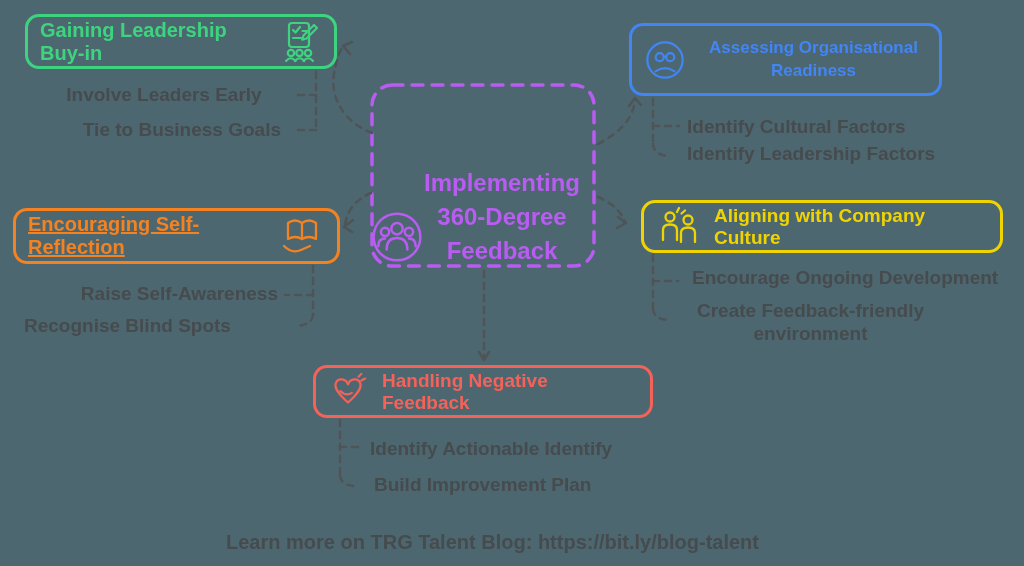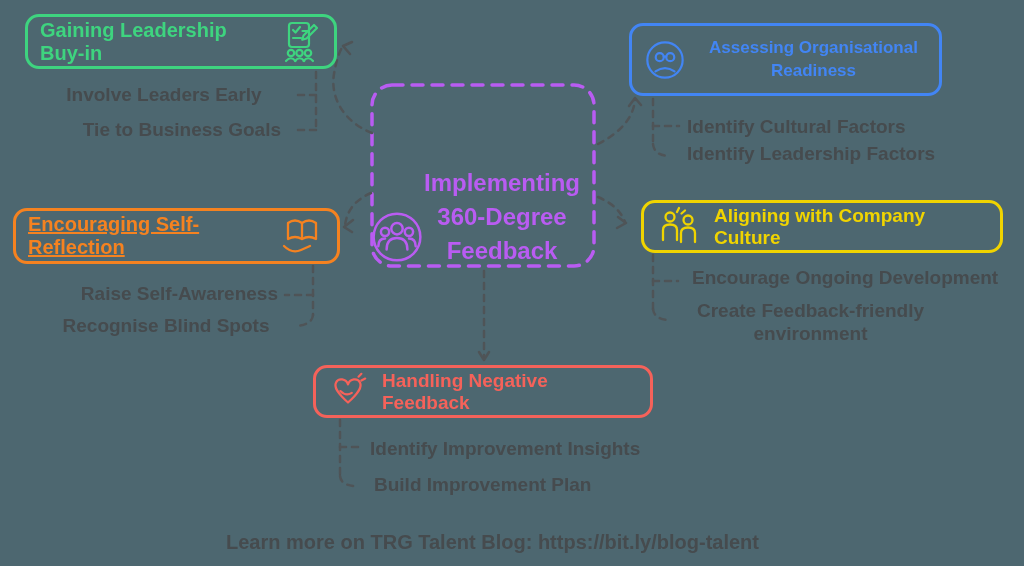--- a/index.html
+++ b/index.html
@@ -126,21 +126,21 @@
     <span>Encouraging Self-Reflection</span>
     <span class="icon">
       <svg width="46" height="46" viewBox="0 0 46 46" fill="none" stroke="currentColor" stroke-width="2.3" stroke-linecap="round" stroke-linejoin="round">
         <path d="M9,10 Q16,5 23,10 Q30,5 37,10 V26 Q30,22 23,26 Q16,22 9,26 Z"></path>
         <path d="M23,10 V26"></path>
         <path d="M5,33 Q13,41 22,37 L31,33"></path>
       </svg>
     </span>
   </div>
   <div class="sub" style="left:30px;top:283px;width:248px;text-align:right;">Raise Self-Awareness</div>
-  <div class="sub" style="left:42px;top:315px;width:248px;text-align:center;">Recognise Blind Spots</div>
+  <div class="sub" style="left:24px;top:315px;width:248px;text-align:left;">Recognise Blind Spots</div>
 
   <div class="node node-yellow" style="left:629px;top:200px;width:362px;height:53px;font-size:19px;gap:12px;margin-left:12px;">
     <span class="icon">
       <svg width="46" height="46" viewBox="0 0 46 46" fill="none" stroke="currentColor" stroke-width="2.3" stroke-linecap="round" stroke-linejoin="round">
         <circle cx="14" cy="13" r="4.5"></circle>
         <path d="M7,36 V26 Q7,20.5 14,20.5 Q21,20.5 21,26 V36"></path>
         <circle cx="32" cy="16" r="4.5"></circle>
         <path d="M25,38 V29 Q25,23.5 32,23.5 Q39,23.5 39,29 V38"></path>
         <path d="M21,8 l2,-4"></path>
         <path d="M25.5,9.5 l3.5,-3"></path>
@@ -155,18 +155,18 @@
     <span class="icon">
       <svg width="44" height="44" viewBox="0 0 46 46" fill="none" stroke="currentColor" stroke-width="2.3" stroke-linecap="round" stroke-linejoin="round">
         <path d="M23,15 C21,9 13,8 10.5,13 C8,18 12,24 23,34 C34,24 38,18 35.5,13 C33,8 25,9 23,15 Z"></path>
         <path d="M15,22 q6,6 12,2"></path>
         <path d="M34,7 l3,-3"></path>
         <path d="M37,11 l4,-2"></path>
       </svg>
     </span>
     <span>Handling Negative Feedback</span>
   </div>
-  <div class="sub" style="left:370px;top:438px;">Identify Improvement Insights</div>
+  <div class="sub" style="left:370px;top:438px;">Identify Actionable Identify</div>
   <div class="sub" style="left:374px;top:474px;">Build Improvement Plan</div>
 
   <div class="caption">Learn more on TRG Talent Blog: https://bit.ly/blog-talent</div>
 
 </div>
 
 </body></html>

